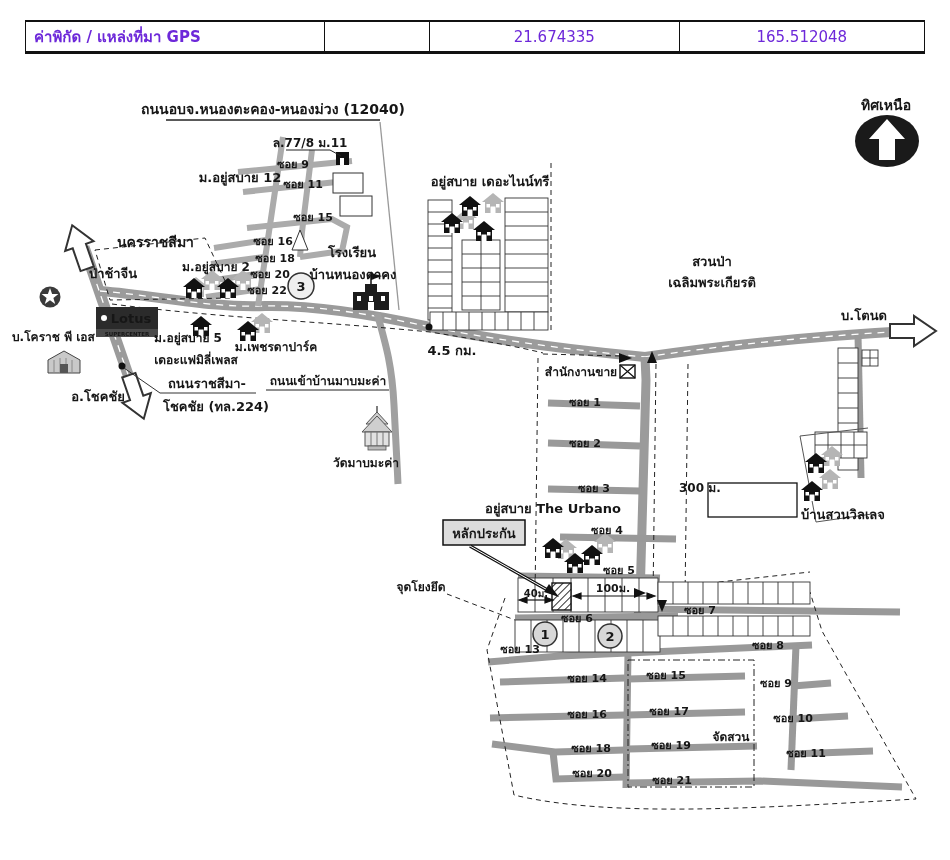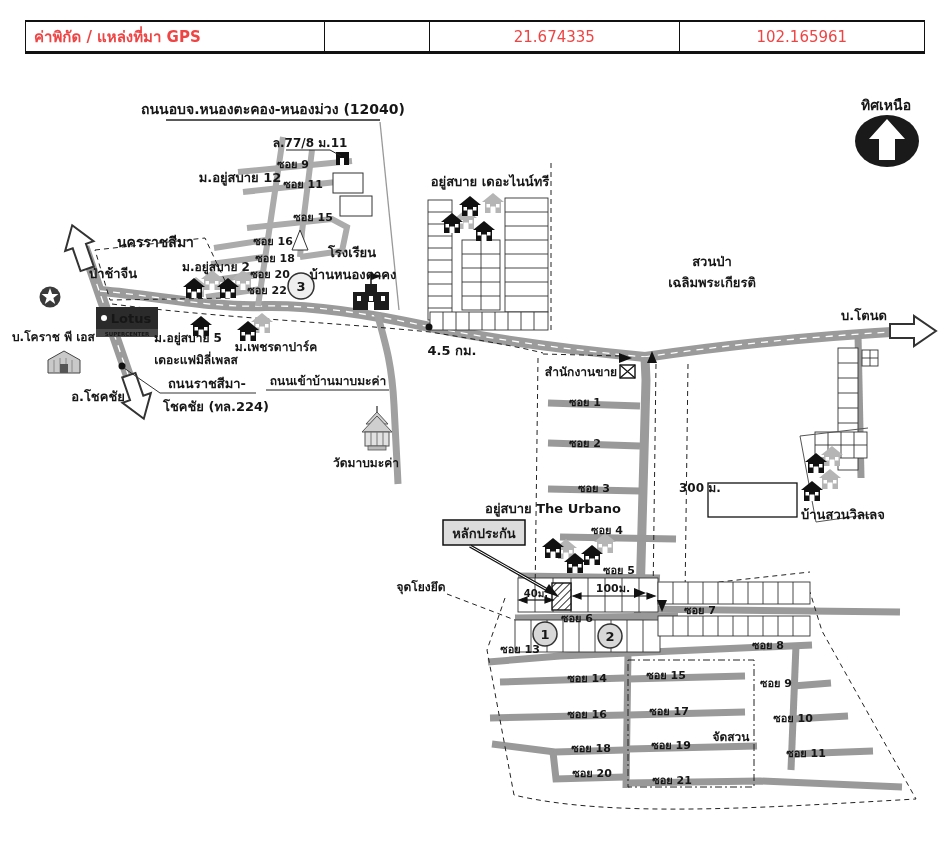--- a/index.html
+++ b/index.html
@@ -1,17 +1,17 @@
 <!DOCTYPE html>
 <html><head>
 <meta charset="utf-8">
 <style>
   html,body{margin:0;padding:0;background:#fff;}
   .page{position:relative;width:950px;height:860px;background:#fff;overflow:hidden;
-        font-family:"DejaVu Sans",sans-serif;color:#ef4444;}
+        font-family:"DejaVu Sans",sans-serif;color:#6d28d9;}
   .gps-table{position:absolute;left:25px;top:20px;width:900px;height:34px;
              display:flex;border-top:2px solid #111;border-bottom:3px solid #111;
              border-left:1px solid #111;border-right:1px solid #111;box-sizing:border-box;
              font-size:15px;}
   .gps-cell{border-right:1.5px solid #111;display:flex;align-items:center;box-sizing:border-box;}
   .gps-cell:last-child{border-right:none;}
   .c1{width:300px;padding-left:8px;font-weight:bold;}
   .c2{width:105px;}
   .c3{width:250px;justify-content:center;}
   .c4{width:245px;justify-content:center;}
@@ -22,21 +22,21 @@
 </style>
 </head>
 <body>
 
 <div class="page">
 
   <div class="gps-table">
     <div class="gps-cell c1">ค่าพิกัด / แหล่งที่มา GPS</div>
     <div class="gps-cell c2"></div>
     <div class="gps-cell c3">21.674335</div>
-    <div class="gps-cell c4">102.165961</div>
+    <div class="gps-cell c4">165.512048</div>
   </div>
 
   <svg width="950" height="860" viewBox="0 0 950 860">
     <defs>
       <pattern id="hatch" width="5" height="5" patternTransform="rotate(45)" patternUnits="userSpaceOnUse">
         <rect width="5" height="5" fill="#fff"></rect>
         <line x1="0" y1="0" x2="0" y2="5" stroke="#333" stroke-width="2"></line>
       </pattern>
       <g id="hs">
         <path d="M-11 0 L0 -9 L11 0 Z"></path>

